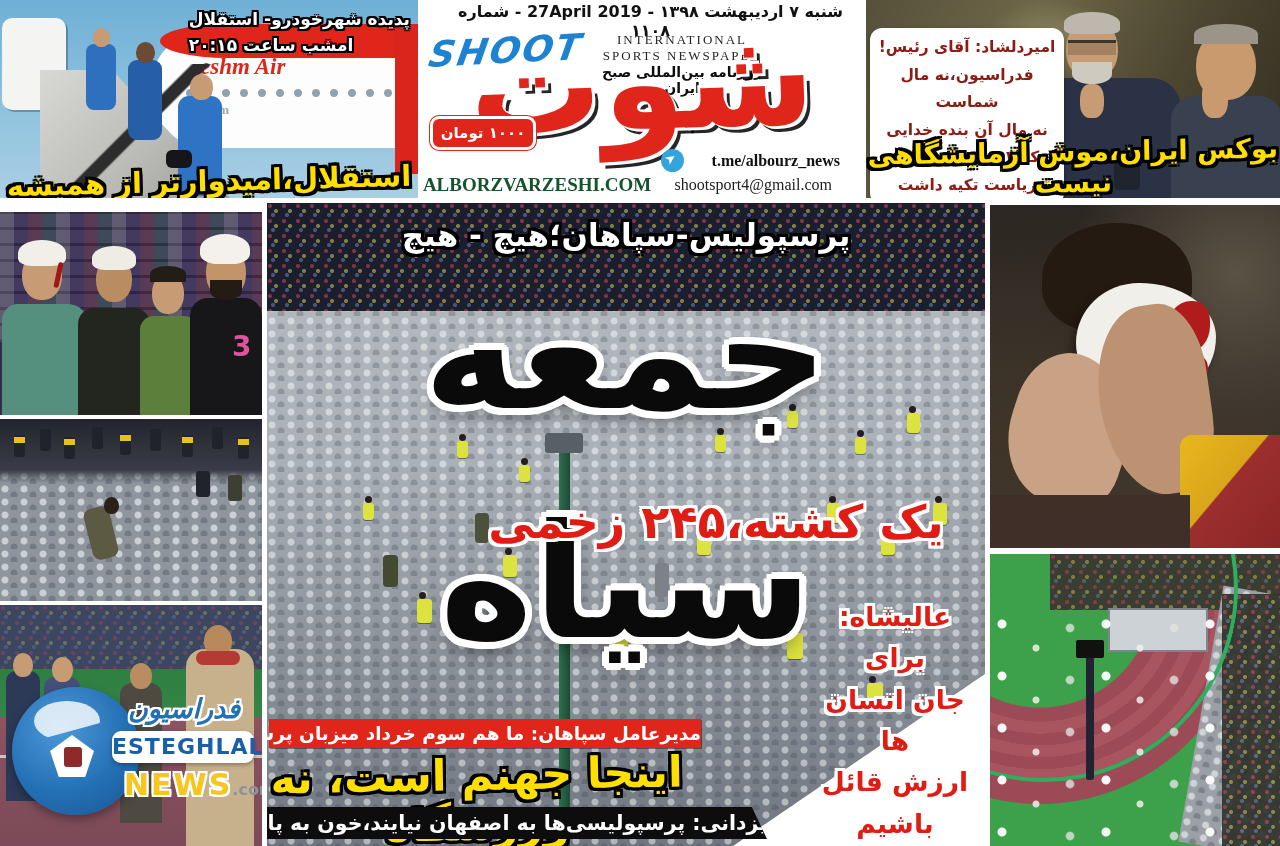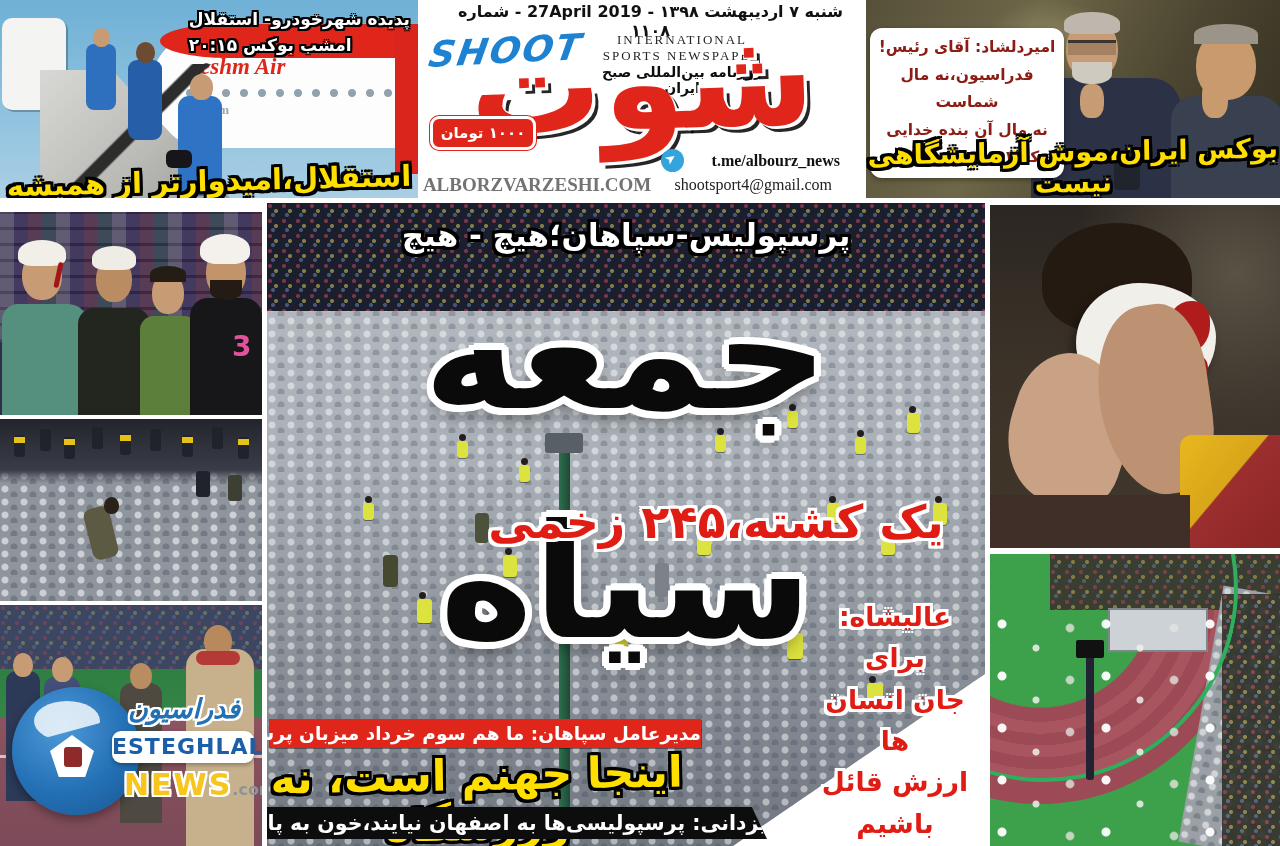--- a/index.html
+++ b/index.html
@@ -73,37 +73,37 @@
     <div class="abs" style="left:86px;top:44px;width:30px;height:66px;background:#2e6fbe;border-radius:8px;"></div>
     <div class="head" style="left:93px;top:28px;width:17px;height:19px;"></div>
     <div class="abs" style="left:128px;top:60px;width:34px;height:80px;background:#265ea8;border-radius:9px;"></div>
     <div class="head" style="left:136px;top:42px;width:19px;height:21px;background:#6d4a32;"></div>
     <div class="abs" style="left:178px;top:96px;width:44px;height:100px;background:#2f74c4;border-radius:11px;"></div>
     <div class="head" style="left:190px;top:74px;width:23px;height:26px;"></div>
     <div class="abs" style="left:166px;top:150px;width:26px;height:18px;background:#15151a;border-radius:6px;"></div>
 
     <div class="abs rtl ob2" style="right:8px;top:6px;text-align:left;color:#fff;font-weight:bold;font-size:17px;line-height:1.55;">
       <div>پدیده شهرخودرو- استقلال</div>
-      <div>امشب بوکس ۲۰:۱۵</div>
+      <div>امشب ساعت ۲۰:۱۵</div>
     </div>
 
     <div class="abs rtl ob3 center" style="left:0;right:0;bottom:0px;color:#ffdf00;font-weight:900;font-size:29px;transform:rotate(-1.5deg);">استقلال،امیدوارتر از همیشه</div>
   </div>
 
   <div class="ph" style="left:422px;top:0;width:440px;height:198px;background:#fff;">
     <div class="abs rtl center" style="left:17px;right:0;top:2px;font-weight:bold;font-size:16px;color:#111;">شنبه ۷ اردیبهشت ۱۳۹۸ - 27April 2019 - شماره ۱۱۰۸</div>
     <div class="abs ow2" style="left:8px;top:30px;font-weight:900;font-style:italic;font-size:36px;letter-spacing:2px;color:#1e82d2;transform:skewX(-12deg) rotate(-3deg);">SHOOT</div>
     <div class="abs serif center" style="left:160px;width:200px;top:32px;font-size:13px;letter-spacing:2px;color:#262626;">INTERNATIONAL</div>
     <div class="abs serif center" style="left:160px;width:200px;top:48px;font-size:13px;letter-spacing:2px;color:#262626;">SPORTS NEWSPAPER</div>
     <div class="abs rtl center" style="left:160px;width:200px;top:64px;font-weight:bold;font-size:14px;color:#0d0d0d;">روزنامه بین‌المللی صبح ایران</div>
     <div class="abs center" style="left:0;right:0;top:8px;font-weight:900;font-size:132px;line-height:1.15;color:#e0261a;
                 transform:rotate(-2deg);text-shadow:3px 3px 0 #fff,-3px -3px 0 #fff,6px 6px 0 rgba(0,0,0,.85);">شوت</div>
     <div class="abs rtl center" style="left:8px;top:116px;width:100px;height:28px;line-height:28px;background:#e0261a;border:3px solid #fff;
                 border-radius:9px;color:#fff;font-weight:bold;font-size:15px;box-shadow:0 0 0 1px #e0261a;">۱۰۰۰ تومان</div>
-    <div class="abs serif center" style="left:0px;width:230px;bottom:2px;color:#737373;font-weight:bold;font-size:19px;">ALBORZVARZESHI.COM</div>
+    <div class="abs serif center" style="left:0px;width:230px;bottom:2px;color:#14532d;font-weight:bold;font-size:19px;">ALBORZVARZESHI.COM</div>
     <div class="abs" style="right:178px;bottom:26px;width:23px;height:23px;border-radius:50%;background:#36a4dc;">
       <span style="position:absolute;left:4px;top:2px;color:#fff;font-size:13px;transform:rotate(-35deg);">➤</span>
     </div>
     <div class="abs serif" style="right:22px;bottom:28px;color:#111;font-weight:bold;font-size:16px;">t.me/albourz_news</div>
     <div class="abs serif" style="right:30px;bottom:4px;color:#222;font-size:16px;">shootsport4@gmail.com</div>
   </div>
 
   <div class="ph" style="left:866px;top:0;width:414px;height:198px;background:linear-gradient(115deg,#56503a 0%,#6e6748 35%,#4a4430 70%,#332e20 100%);">
     <div class="abs" style="left:120px;top:0;width:130px;height:80px;background:radial-gradient(closest-side,#8d855f,transparent);"></div>
 
@@ -119,20 +119,21 @@
     <div class="abs" style="left:328px;top:24px;width:64px;height:20px;background:#9b9489;border-radius:50% 50% 0 0;"></div>
     <div class="abs" style="left:336px;top:78px;width:26px;height:40px;background:#c89a6e;border-radius:40%;"></div>
     <div class="abs" style="left:248px;top:150px;width:26px;height:40px;background:#20242c;border-radius:13px 13px 4px 4px;"></div>
 
     <div class="abs rtl" style="left:4px;top:28px;width:178px;background:#fff;border-radius:12px;padding:6px 8px;text-align:center;
                 color:#8b1d15;font-weight:900;font-size:15.5px;line-height:1.78;box-shadow:0 2px 5px rgba(0,0,0,.35);">
       <div>امیردلشاد: آقای رئیس!</div>
       <div>فدراسیون،نه مال شماست</div>
       <div>نه مال آن بنده خدایی</div>
       <div>که ۳ دهه بر صندلی</div>
+      <div>ریاست تکیه داشت</div>
     </div>
     <div class="abs rtl ob3 center" style="left:0;right:0;bottom:0px;color:#ffdf00;font-weight:900;font-size:27px;transform:rotate(-1deg);">بوکس ایران،موش آزمایشگاهی نیست</div>
   </div>
 
   <div class="ph" style="left:0;top:212px;width:262px;height:203px;background:#332c4a;">
     <div class="abs wallads" style="left:0;top:0;right:0;height:130px;opacity:.8;"></div>
 
     <div class="abs" style="left:2px;top:92px;width:86px;height:111px;background:#55907e;border-radius:16px 20px 0 0;"></div>
     <div class="head" style="left:22px;top:38px;width:40px;height:50px;"></div>
     <div class="abs" style="left:18px;top:28px;width:48px;height:26px;background:#f2efe9;border-radius:50% 50% 30% 30%;"></div>

